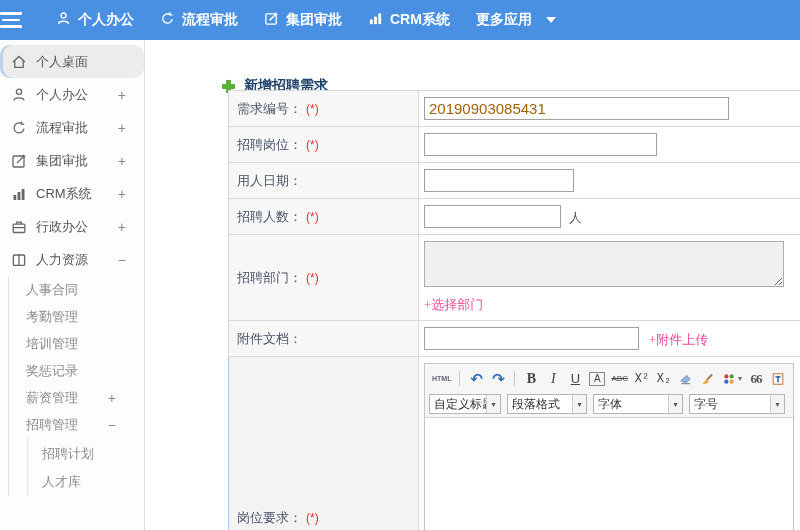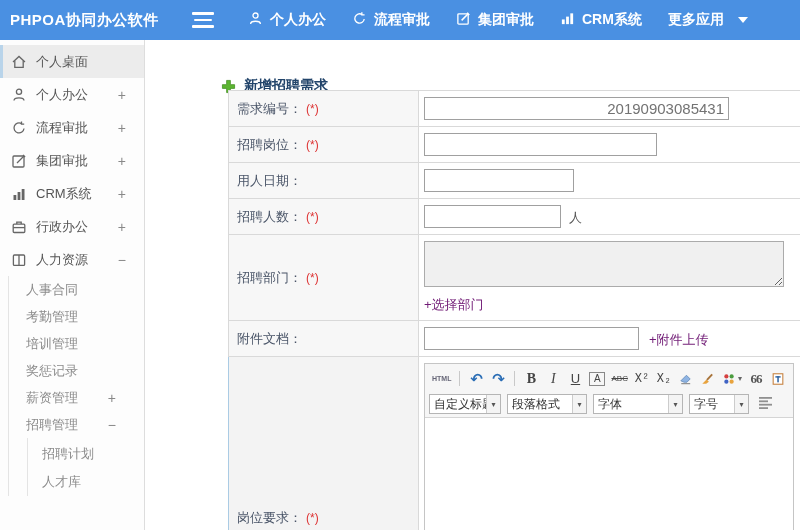--- a/index.html
+++ b/index.html
@@ -17,47 +17,47 @@
   .topnav-item { display:flex; align-items:center; margin-right:26px; font-size:14px; font-weight:bold; cursor:pointer; }
   .topnav-item svg { margin-right:7px; }
   .caret-down { width:0; height:0; border-left:5px solid transparent; border-right:5px solid transparent;
     border-top:6px solid #fff; margin-left:14px; }
 
   
   .sidebar { position:absolute; left:0; top:40px; width:145px; bottom:0; background:#fdfdfd;
     border-right:1px solid #ddd; padding-top:5px; }
   .side-item { height:33px; display:flex; align-items:center; padding-left:11px;
     position:relative; color:#555; font-size:13px; cursor:pointer; }
-  .side-item.active { background:#ececec; box-shadow:inset 3px 0 0 #b9d4ea; }
+  .side-item.active { background:#ececec; box-shadow:inset 3px 0 0 #b9d4ea;border-radius:10px; }
   .side-item .sicon { width:16px; height:16px; margin-right:9px; color:#666; flex:none; }
   .expander { position:absolute; right:18px; color:#888; font-size:14px; font-weight:normal; }
   .submenu-l2 { margin-left:8px; border-left:1px solid #e4e4e4; }
   .sub-item { height:27px; display:flex; align-items:center; padding-left:17px;
     position:relative; color:#8b8b8b; font-size:13px; cursor:pointer; }
   .sub-item .expander { right:28px; }
   .submenu-l3 { margin-left:18px; border-left:1px solid #e4e4e4; padding-top:2px; }
   .submenu-l3 .sub-item { padding-left:14px; height:28px; }
 
   
   .main { position:absolute; left:145px; top:40px; right:0; bottom:0; background:#fff; overflow:hidden; }
   .page-title { position:absolute; left:76px; top:14px; display:flex; align-items:center;margin-top:23px; }
   .plus-icon { width:15px; height:15px; margin-right:8px; }
   .page-title-text { font-size:14px; font-weight:bold; color:#23456b; }
 
   .form-table { position:absolute; left:83px; top:50px; width:640px; border-collapse:collapse; table-layout:fixed; }
   .form-table td { border:1px solid #d9d9d9; vertical-align:middle;margin-left:16px; }
   td.lbl { width:190px; background:#f7f7f7; padding-left:8px; font-size:13px; color:#4a5568; }
   td.fld { padding:6px 5px; background:#fff; }
   .req { color:#dd3333; margin-left:4px; font-size:12px; }
-  .txt { border:1px solid #a0a0a0; height:23px; font-size:15px; color:#737373; padding:1px 4px;
-    font-family:"Liberation Sans","DejaVu Sans",sans-serif; background:#fff;text-align:right; }
+  .txt { border:1px solid #a0a0a0; height:23px; font-size:15px; color:#a16207; padding:1px 4px;
+    font-family:"Liberation Sans","DejaVu Sans",sans-serif; background:#fff; }
   .w305{width:305px;} .w233{width:233px;} .w150{width:150px;} .w137{width:137px;} .w215{width:215px;}
   .suffix { font-size:13px; color:#555; margin-left:8px; }
   .dept-ta { width:360px; height:46px; background:#f0f0f0; border:1px solid #ababab; resize:both; }
-  .flink { color:#701a75; font-size:13px; text-decoration:none; cursor:pointer; }
+  .flink { color:#ec4899; font-size:13px; text-decoration:none; cursor:pointer;font-family:Liberation Serif, serif; }
   .link-row { margin-top:4px; }
   .inline-link { margin-left:10px; }
   tr.last-row td.lbl { background:#f3f3f3; border-left:1px solid #aacbe4; }
   tr.last-row td { vertical-align:middle; }
 
   
   .editor { width:370px; border:1px solid #c5c5c5; background:#f6f6f6; }
   .tb { display:flex; align-items:center; padding:3px 4px; flex-wrap:nowrap; overflow:hidden; }
   .tb1 { padding-top:5px; }
   .tbtn { display:inline-flex; align-items:center; justify-content:center; min-width:16px; height:19px;
@@ -71,30 +71,29 @@
   .b-boxa { font-size:10px; border:1px solid #888; padding:0 2px; height:14px; }
   .b-strike { font-size:8px; text-decoration:line-through; letter-spacing:0; }
   .b-supsub { font-size:12px;font-family:Liberation Mono, monospace; }
   .b-quote { font-family:"Liberation Serif","DejaVu Serif",serif; font-weight:bold; font-size:13px; letter-spacing:-1px; color:#555; }
   .mini-caret { font-size:8px; color:#666; margin-left:2px; }
   .ksel { display:inline-flex; align-items:center; height:20px; background:#fff; border:1px solid #b5b5b5;
     margin-right:6px; cursor:pointer; flex:none; }
   .ksel-text { font-size:12px; color:#333; padding:0 4px; white-space:nowrap; }
   .ksel-arrow { width:14px; height:100%; border-left:1px solid #ccc; font-size:8px; color:#555;
     display:flex; align-items:center; justify-content:center; background:#f4f4f4; }
-  .w72{width:72px;} .w80{width:80px;} .w90{width:90px;} .w78{width:60px;}
+  .w72{width:72px;} .w80{width:80px;} .w90{width:90px;} .w78{width:96px;}
   .ksel .ksel-text { flex:1; overflow:hidden; }
   .align-btn { margin:0 3px; cursor:pointer; flex:none; }
   .editor-body { height:255px; background:#fff; border-top:1px solid #d5d5d5; }
 </style>
 </head>
 <body>
 
 <div class="topbar">
-  <div class="logo">PHPOA协同办公软件</div>
   <div class="hamburger">
       <i></i>
       <i class="m"></i>
       <i></i>
     </div>
   <div class="topnav">
     <div class="topnav-item">
       <span><svg width="15" height="15" viewBox="0 0 16 16" fill="none" stroke="#fff" stroke-width="1.4">
             <circle cx="8" cy="4.8" r="2.7"></circle>
             <path d="M2.8 13.8 C2.8 10 13.2 10 13.2 13.8"></path>

